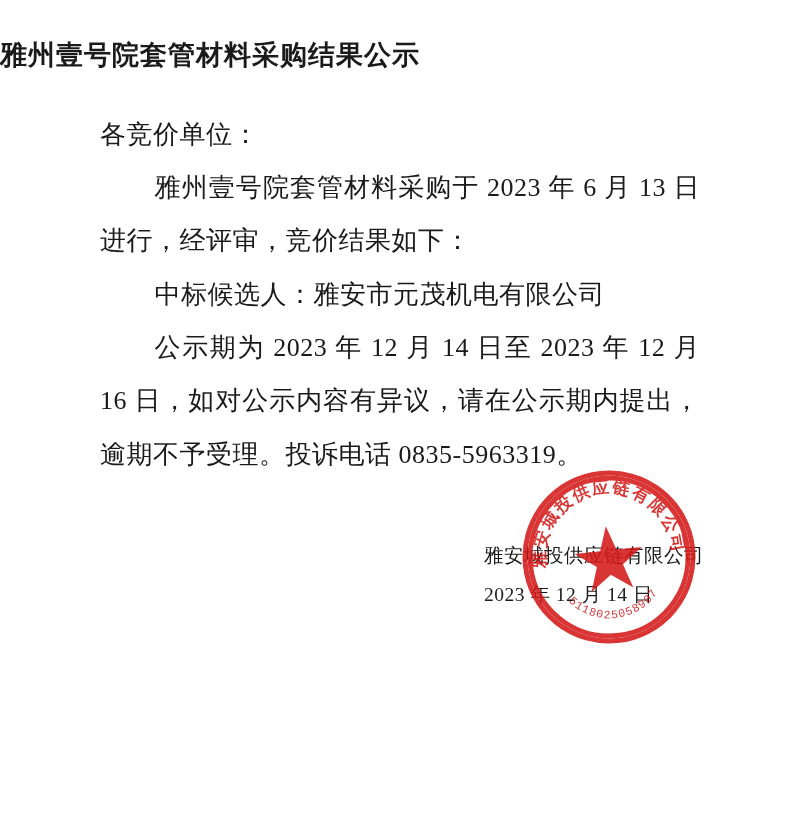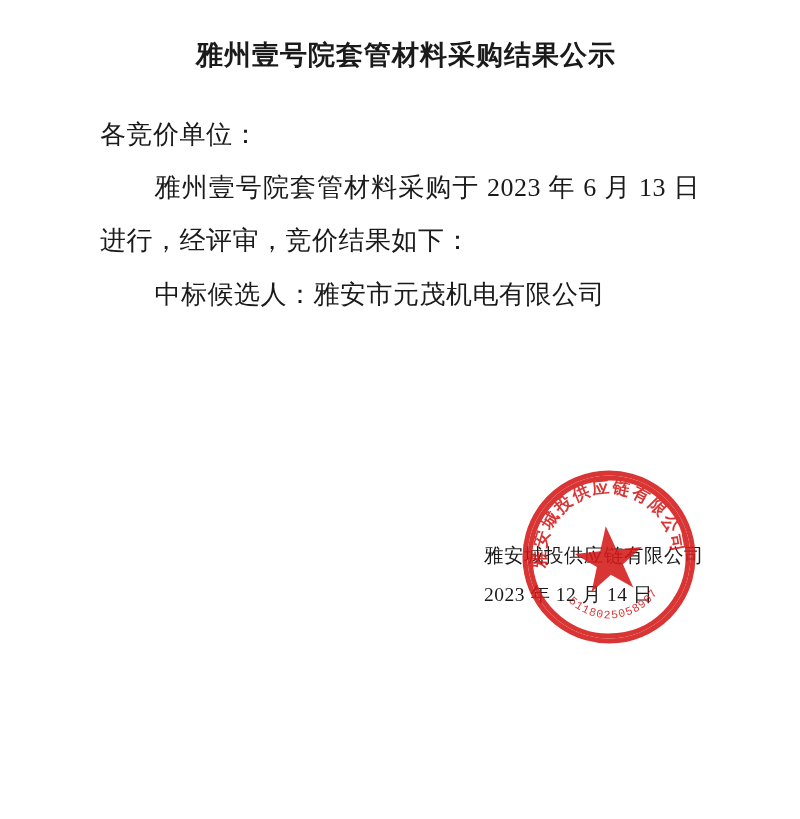--- a/index.html
+++ b/index.html
@@ -18,28 +18,26 @@
 
   .page {
     position: relative;
     width: 800px;
     height: 819px;
     box-sizing: border-box;
     padding: 0;
   }
 
   .doc-title {
-    text-align: center;
     font-size: 27px;
     font-weight: bold;
     letter-spacing: 1px;
     margin: 36px 0 0 0;
     line-height: 1.4;
     font-family: "DejaVu Serif", "Liberation Serif", serif;
-    padding-left: 12px;
   }
 
   .body-block {
     margin: 34px 100px 0 100px;
     font-size: 26px;
     line-height: 2.05;
     letter-spacing: 0.5px;
   }
 
   .para {
@@ -109,20 +107,21 @@
   <h1 class="doc-title">雅州壹号院套管材料采购结果公示</h1>
 
   <div class="body-block">
 
     <p class="para salutation">各竞价单位：</p>
 
     <p class="para indent">雅州壹号院套管材料采购于 2023 年 6 月 13 日进行，经评审，竞价结果如下：</p>
 
     <p class="para indent">中标候选人：雅安市元茂机电有限公司</p>
 
+    <p class="para indent">公示期为 2023 年 12 月 14 日至 2023 年 12 月 16 日，如对公示内容有异议，请在公示期内提出，逾期不予受理。投诉电话 0835-5963319。</p>
 
   </div>
 
   <div class="sign-block">
     <div class="sign-line">雅安城投供应链有限公司</div>
     <div class="sign-line">2023 年 12 月 14 日</div>
   </div>
 
   <div class="seal">
     <svg width="178" height="178" viewBox="0 0 178 178" xmlns="http://www.w3.org/2000/svg">

